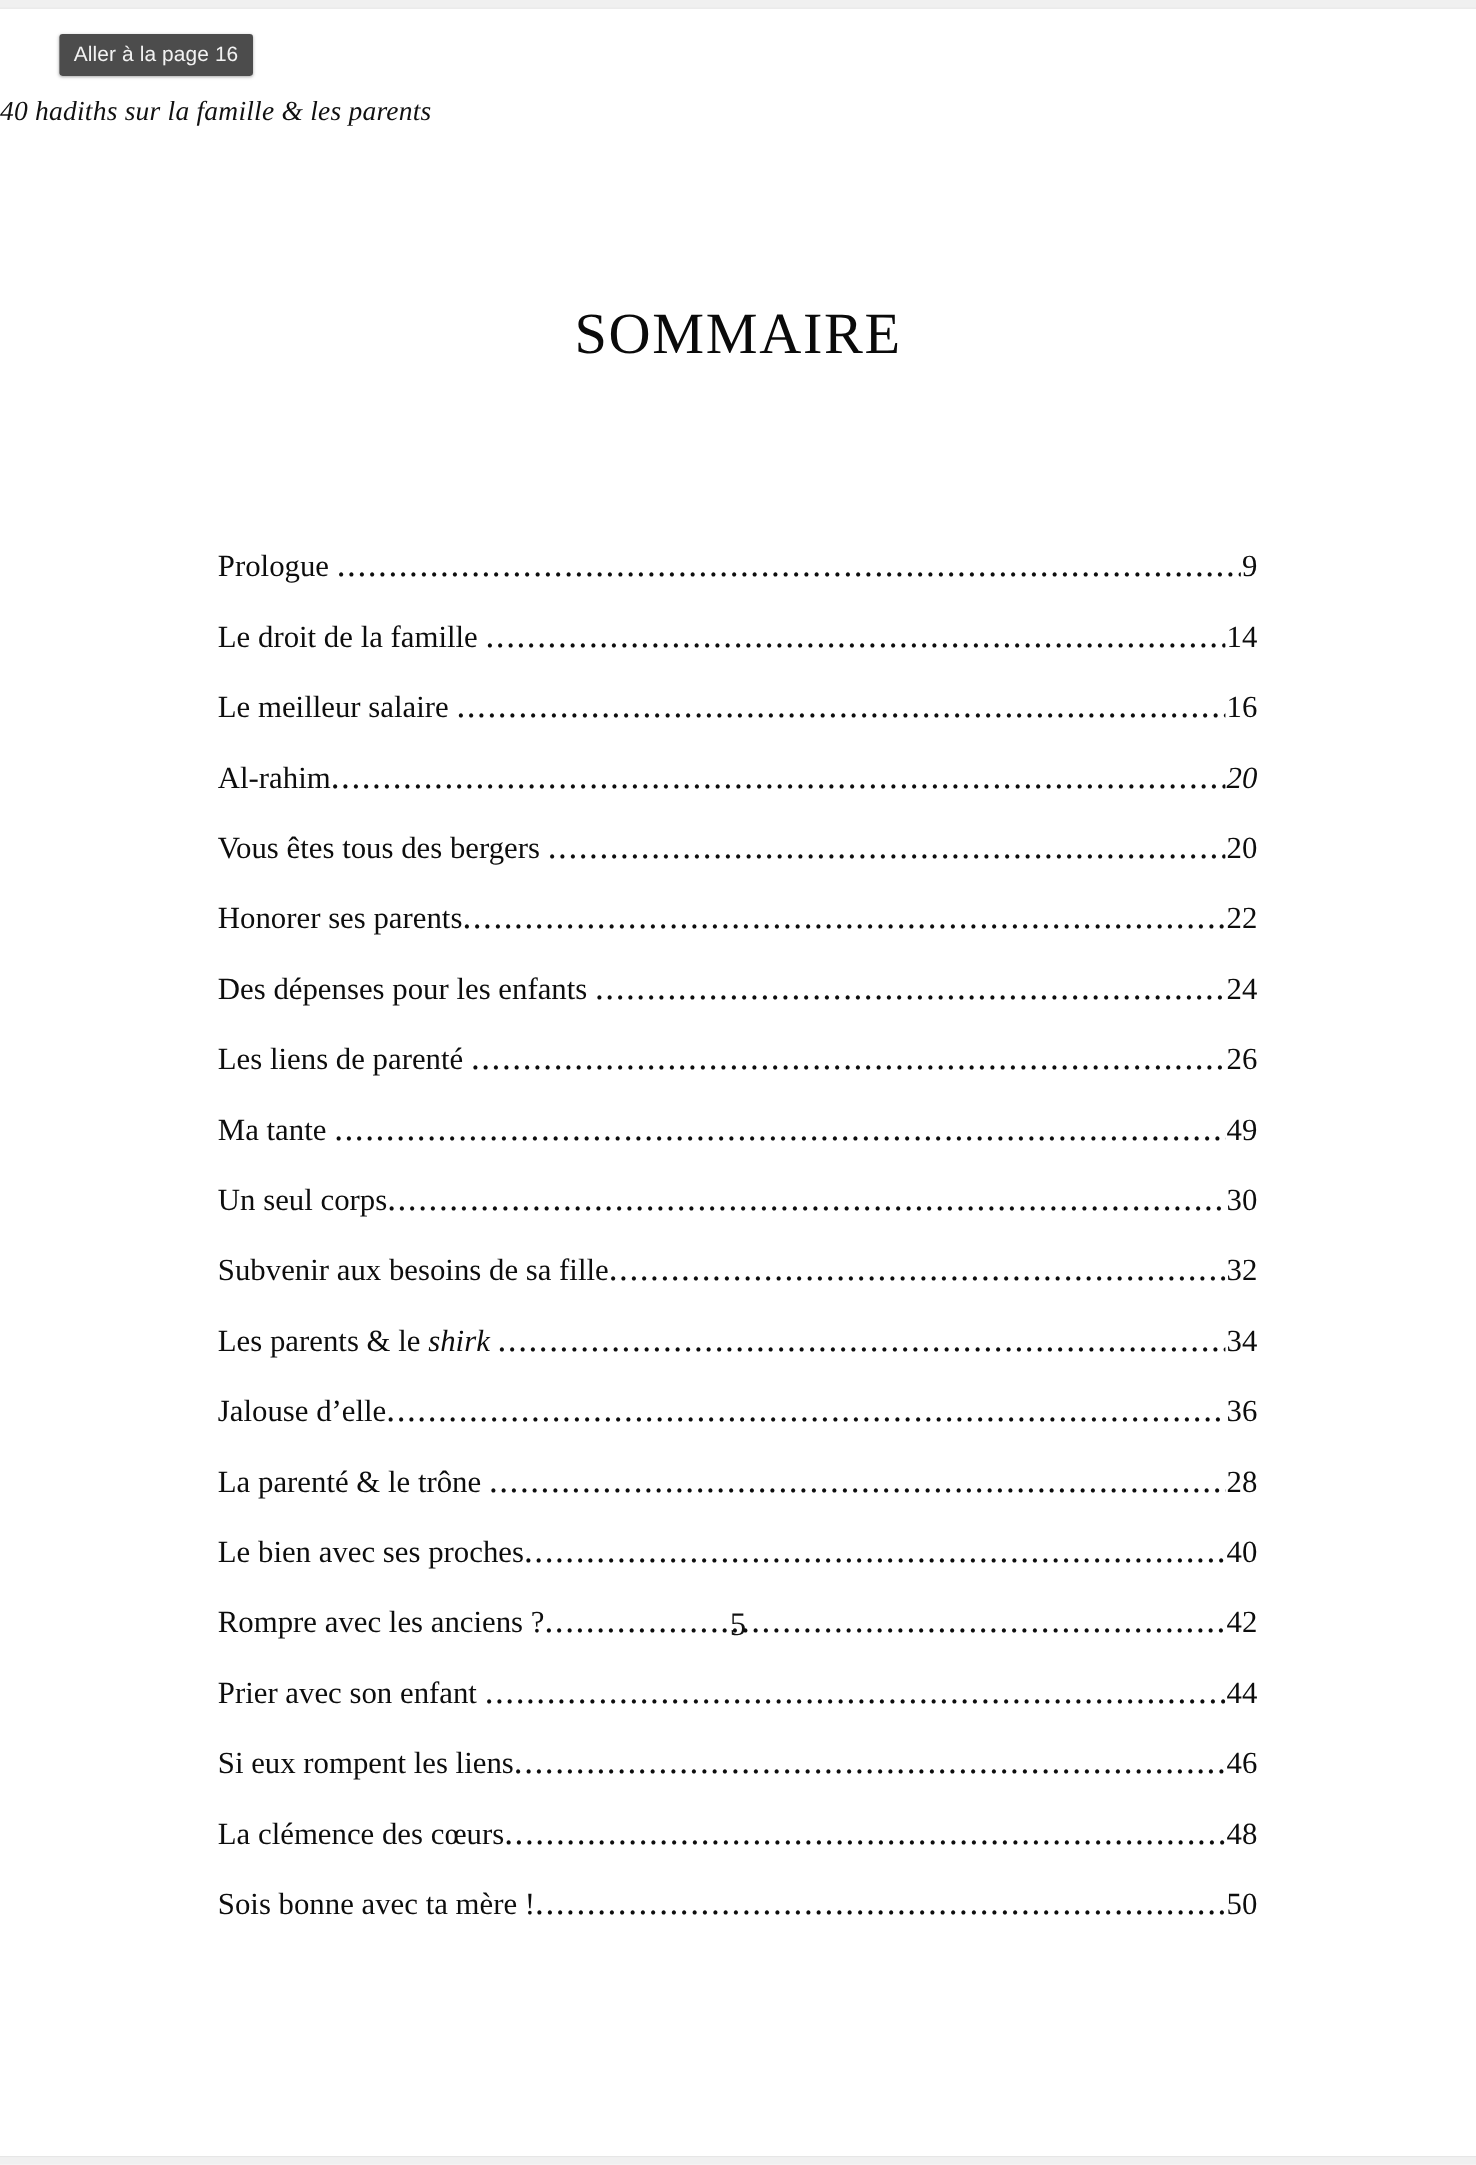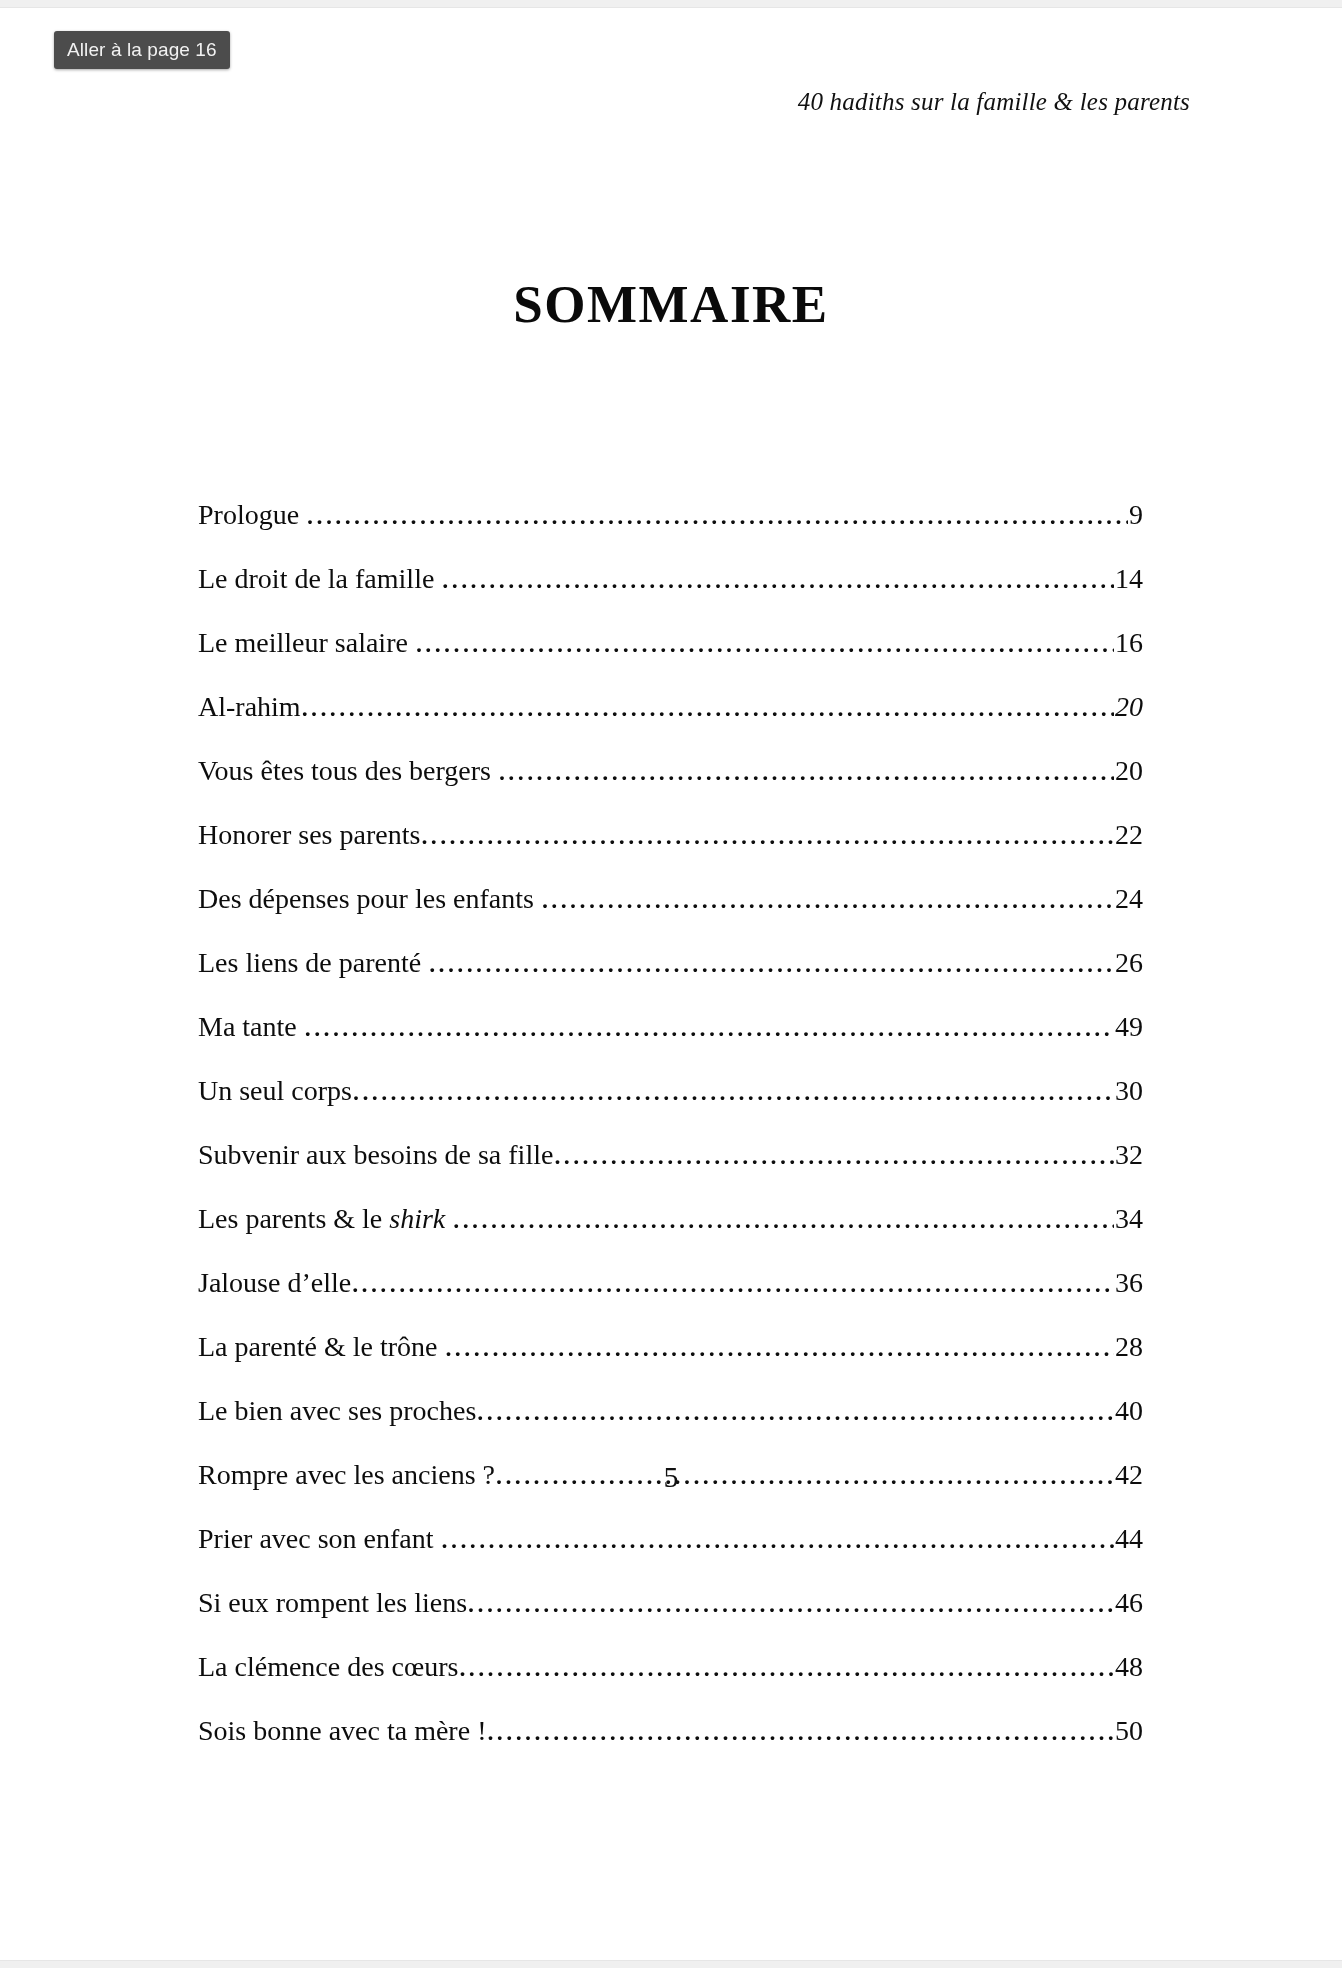--- a/index.html
+++ b/index.html
@@ -44,38 +44,38 @@
     letter-spacing: 0.1px;
     margin-left: 46px;
   }
 
   
   .running-head {
     position: absolute;
     left: 0;
     top: 80px;
     width: 1190px;
-    text-align: right;
+    text-align: left;
     font-style: italic;
     font-size: 25px;
     color: #111111;
     letter-spacing: 0.2px;
   }
 
   
   .doc-title {
     position: absolute;
     left: 0;
     top: 266px;
     width: 1342px;
     text-align: center;
     font-size: 53px;
     letter-spacing: 1.5px;
     color: #0a0a0a;
-    font-weight: bold;
+    font-weight: normal;
     margin: 0;
   }
 
   
   .toc {
     position: absolute;
     left: 198px;
     top: 473px;
     width: 945px;
   }

